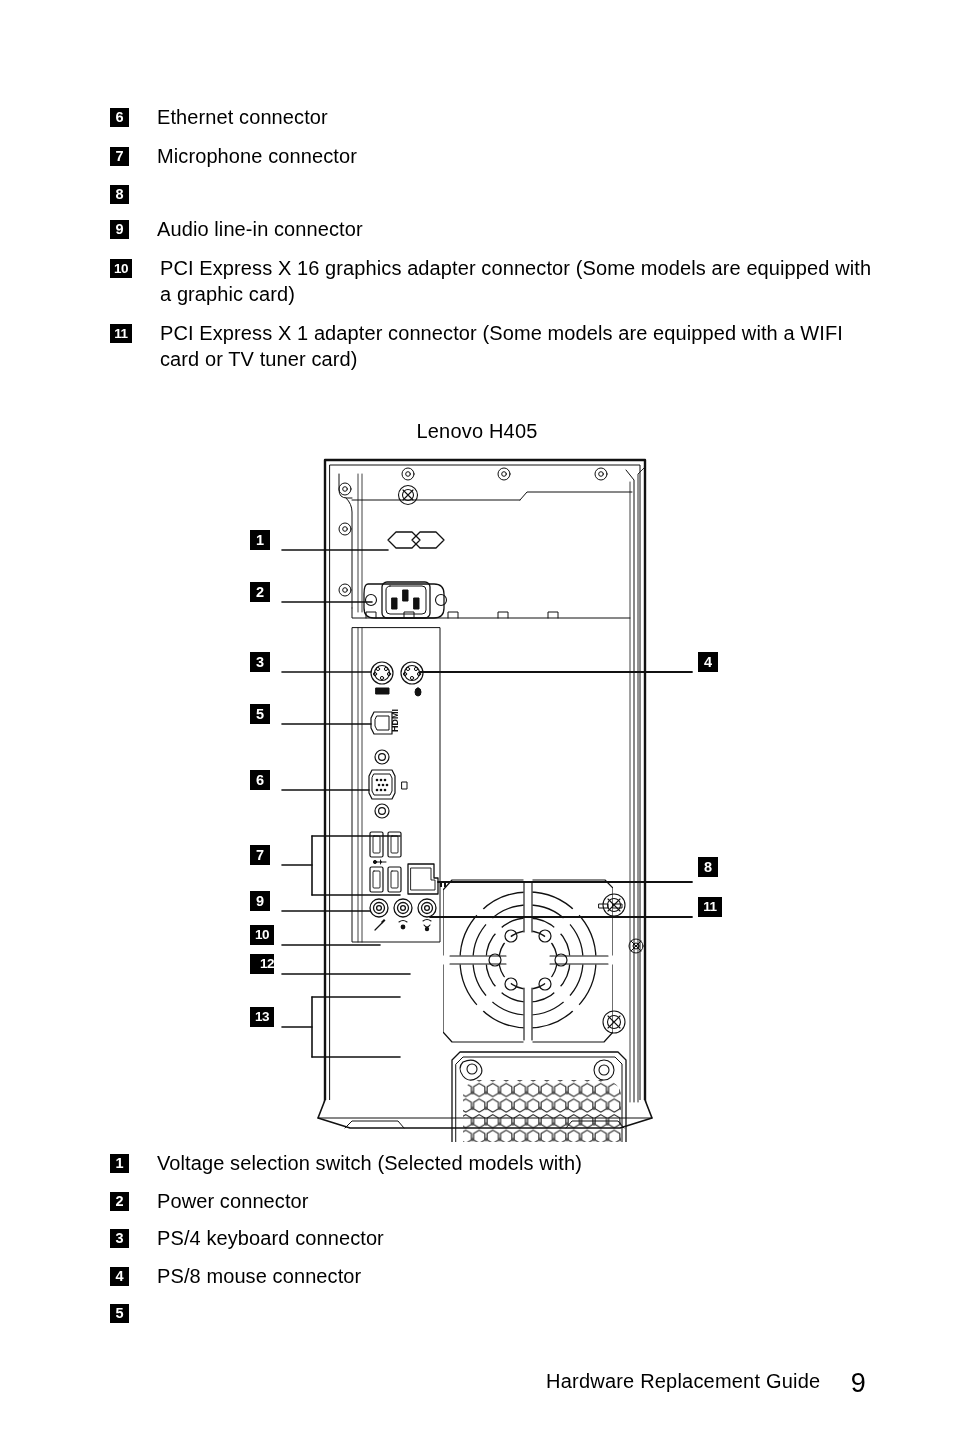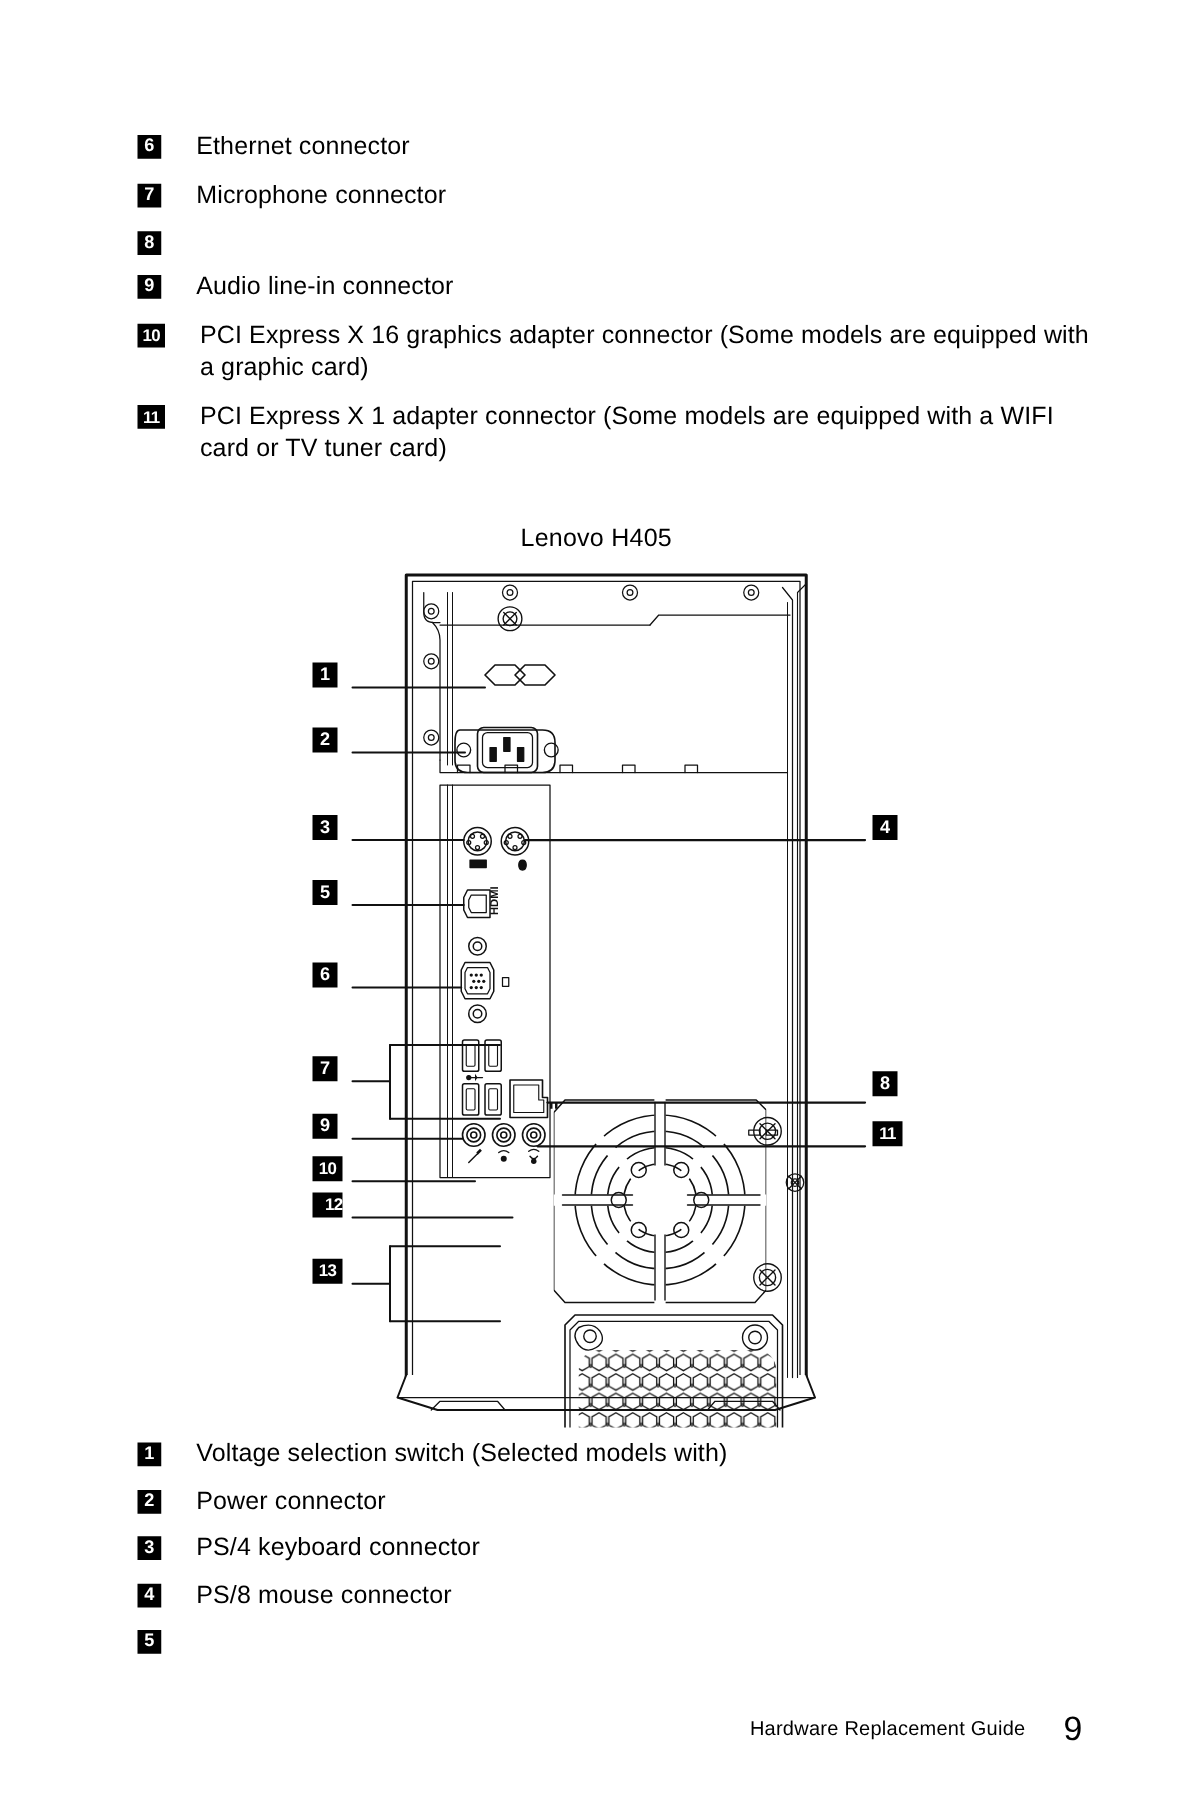--- a/index.html
+++ b/index.html
@@ -81,21 +81,21 @@
 
   
   #footer {
     position: absolute;
     left: 0; right: 0;
     top: 1368px;
     text-align: right;
     padding-right: 88px;
   }
   #footer-label {
-    font-size: 16px;
+    font-size: 20px;
     letter-spacing: 0.2px;
     vertical-align: 4px;
     text-align: center;
   }
   #footer-page {
     font-size: 27px;
     margin-left: 26px;
     letter-spacing: 0.2px;
   }
 </style>

